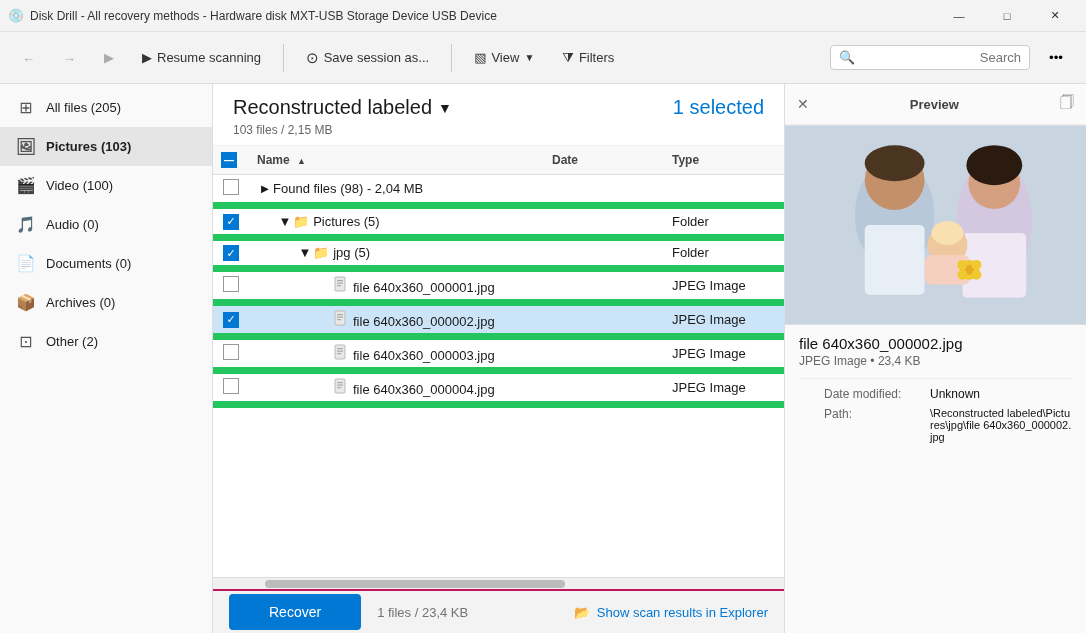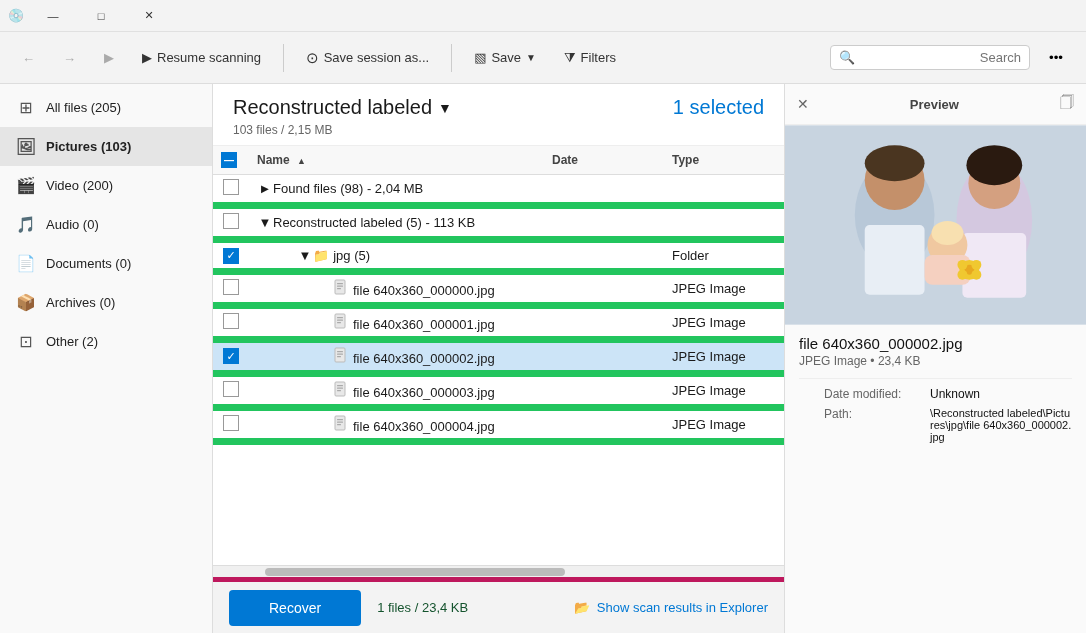--- a/index.html
+++ b/index.html
@@ -58,23 +58,23 @@
     .cb.checked { background: #0078d4; border-color: #0078d4; }
     .cb.checked::after { content: '✓'; color: white; font-size: 11px; }
     .cb.indeterminate { background: #0078d4; border-color: #0078d4; }
     .cb.indeterminate::after { content: '—'; color: white; font-size: 10px; }
 
     
     .scroll-track { height: 12px; background: #f0f0f0; display: flex; align-items: center; border-top: 1px solid #ddd; padding: 0 2px; }
     .scroll-thumb { height: 8px; background: #bbb; border-radius: 4px; width: 300px; margin-left: 50px; }
 
     
-    .bottom-bar { height: 56px; background: #f3f3f3; border-top: 5px solid #be185d; display: flex; align-items: center; padding: 0 16px; gap: 16px; }
+    .bottom-bar { height: 44px; background: #f3f3f3; border-top: 2px solid #be185d; display: flex; align-items: center; padding: 0 16px; gap: 16px; }
     .recover-btn { background: #0078d4; color: white; border: none; border-radius: 4px; padding: 10px 40px; font-size: 14px; cursor: pointer; font-family: 'Segoe UI', sans-serif; }
-    .recover-info { font-size: 13px; color: #14532d; }
+    .recover-info { font-size: 13px; color: #737373; }
 
     
     .preview-panel { width: 302px; border-left: 1px solid #ddd; display: flex; flex-direction: column; background: #fafafa; }
     .preview-header { display: flex; align-items: center; justify-content: space-between; padding: 8px 12px; border-bottom: 1px solid #eee; }
     .preview-title { font-size: 13px; font-weight: 600; color: #444; text-align: center; }
     .preview-close { cursor: pointer; color: #666; font-size: 14px; }
     .preview-copy { cursor: pointer; color: #666; font-size: 14px; }
     .preview-info { padding: 10px 14px; }
     .preview-filename { font-size: 15px; font-weight: 400; color: #111; margin-bottom: 2px; }
     .preview-type { font-size: 12px; color: #666; margin-bottom: 10px; }
@@ -88,20 +88,21 @@
     .show-scan-link { margin-left: auto; display: flex; align-items: center; gap: 6px; color: #0078d4; cursor: pointer; font-size: 13px; }
 
     
     .family-photo { width: 100%; height: 200px; display: flex; align-items: center; justify-content: center; overflow: hidden; }
   </style>
 </head>
 <body>
 
 <div class="titlebar">
   <span class="titlebar-icon">💿</span>
+  <span class="titlebar-title">Disk Drill - All recovery methods - Hardware disk MXT-USB Storage Device USB Device</span>
   <div class="titlebar-controls">
     <button class="titlebar-btn">—</button>
     <button class="titlebar-btn">□</button>
     <button class="titlebar-btn close">✕</button>
   </div>
 </div>
 
 <div class="toolbar">
   <button class="toolbar-btn disabled">
     <span>←</span>
@@ -117,21 +118,21 @@
     <span>Resume scanning</span>
   </button>
   <div class="toolbar-sep"></div>
   <button class="toolbar-btn">
     <span style="font-size:15px;">⊙</span>
     <span>Save session as...</span>
   </button>
   <div class="toolbar-sep"></div>
   <button class="toolbar-btn">
     <span>▧</span>
-    <span>Save</span>
+    <span>View</span>
     <span style="font-size:10px;">▼</span>
   </button>
   <button class="toolbar-btn">
     <span>⧩</span>
     <span>Filters</span>
   </button>
   <div class="search-box">
     <span style="color:#999; margin-right:4px;">🔍</span>
     <input type="text" placeholder="Search" style="">
   </div>
@@ -146,21 +147,21 @@
     <div class="sidebar-item">
       <span class="sidebar-icon">⊞</span>
       <span class="sidebar-label">All files (205)</span>
     </div>
     <div class="sidebar-item active">
       <span class="sidebar-icon">🖼</span>
       <span class="sidebar-label">Pictures (103)</span>
     </div>
     <div class="sidebar-item">
       <span class="sidebar-icon">🎬</span>
-      <span class="sidebar-label">Video (200)</span>
+      <span class="sidebar-label">Video (100)</span>
     </div>
     <div class="sidebar-item">
       <span class="sidebar-icon">🎵</span>
       <span class="sidebar-label">Audio (0)</span>
     </div>
     <div class="sidebar-item">
       <span class="sidebar-icon">📄</span>
       <span class="sidebar-label">Documents (0)</span>
     </div>
     <div class="sidebar-item">
@@ -205,41 +206,30 @@
           </tr>
         </thead>
         <tbody id="file-tbody">
         <tr>
               <td class="check-col"><div class="cb"></div></td>
               <td class="name-col"><span style="display:inline-block;width:16px;text-align:center;">►</span><span>Found files (98) - 2,04 MB</span></td>
               <td class="date-col"></td>
               <td class="type-col"></td>
             </tr>
             <tr>
-              <td class="check-col"><div class="cb"></div></td>
-              <td class="name-col"><span style="display:inline-block;width:16px;text-align:center;">▼</span><span>Reconstructed labeled (5) - 113 KB</span></td>
-              <td class="date-col"></td>
-              <td class="type-col"></td>
+              <td class="check-col"><div class="cb checked"></div></td>
+              <td class="name-col"><span style="display:inline-block;width:20px;"></span><span style="display:inline-block;width:16px;text-align:center;">▼</span><span style="color:#f5c518; margin-right:4px;">📁</span><span>Pictures (5)</span></td>
+              <td class="date-col"></td>
+              <td class="type-col">Folder</td>
             </tr>
             <tr>
               <td class="check-col"><div class="cb checked"></div></td>
               <td class="name-col"><span style="display:inline-block;width:20px;"></span><span style="display:inline-block;width:20px;"></span><span style="display:inline-block;width:16px;text-align:center;">▼</span><span style="color:#f5c518; margin-right:4px;">📁</span><span>jpg (5)</span></td>
               <td class="date-col"></td>
               <td class="type-col">Folder</td>
-            </tr>
-            <tr>
-              <td class="check-col"><div class="cb"></div></td>
-              <td class="name-col"><span style="display:inline-block;width:20px;"></span><span style="display:inline-block;width:20px;"></span><span style="display:inline-block;width:20px;"></span><span style="display:inline-block;width:16px;"></span><span style="margin-right:4px;"><svg width="16" height="16" viewBox="0 0 16 16">
-                    <rect x="2" y="1" width="10" height="14" rx="1" fill="#e8e8e8" stroke="#bbb" stroke-width="1"></rect>
-                    <rect x="4" y="4" width="6" height="1.2" rx="0.5" fill="#aaa"></rect>
-                    <rect x="4" y="6.5" width="6" height="1.2" rx="0.5" fill="#aaa"></rect>
-                    <rect x="4" y="9" width="4" height="1.2" rx="0.5" fill="#aaa"></rect>
-                  </svg></span><span>file 640x360_000000.jpg</span></td>
-              <td class="date-col"></td>
-              <td class="type-col">JPEG Image</td>
             </tr>
             <tr>
               <td class="check-col"><div class="cb"></div></td>
               <td class="name-col"><span style="display:inline-block;width:20px;"></span><span style="display:inline-block;width:20px;"></span><span style="display:inline-block;width:20px;"></span><span style="display:inline-block;width:16px;"></span><span style="margin-right:4px;"><svg width="16" height="16" viewBox="0 0 16 16">
                     <rect x="2" y="1" width="10" height="14" rx="1" fill="#e8e8e8" stroke="#bbb" stroke-width="1"></rect>
                     <rect x="4" y="4" width="6" height="1.2" rx="0.5" fill="#aaa"></rect>
                     <rect x="4" y="6.5" width="6" height="1.2" rx="0.5" fill="#aaa"></rect>
                     <rect x="4" y="9" width="4" height="1.2" rx="0.5" fill="#aaa"></rect>
                   </svg></span><span>file 640x360_000001.jpg</span></td>
               <td class="date-col"></td>

